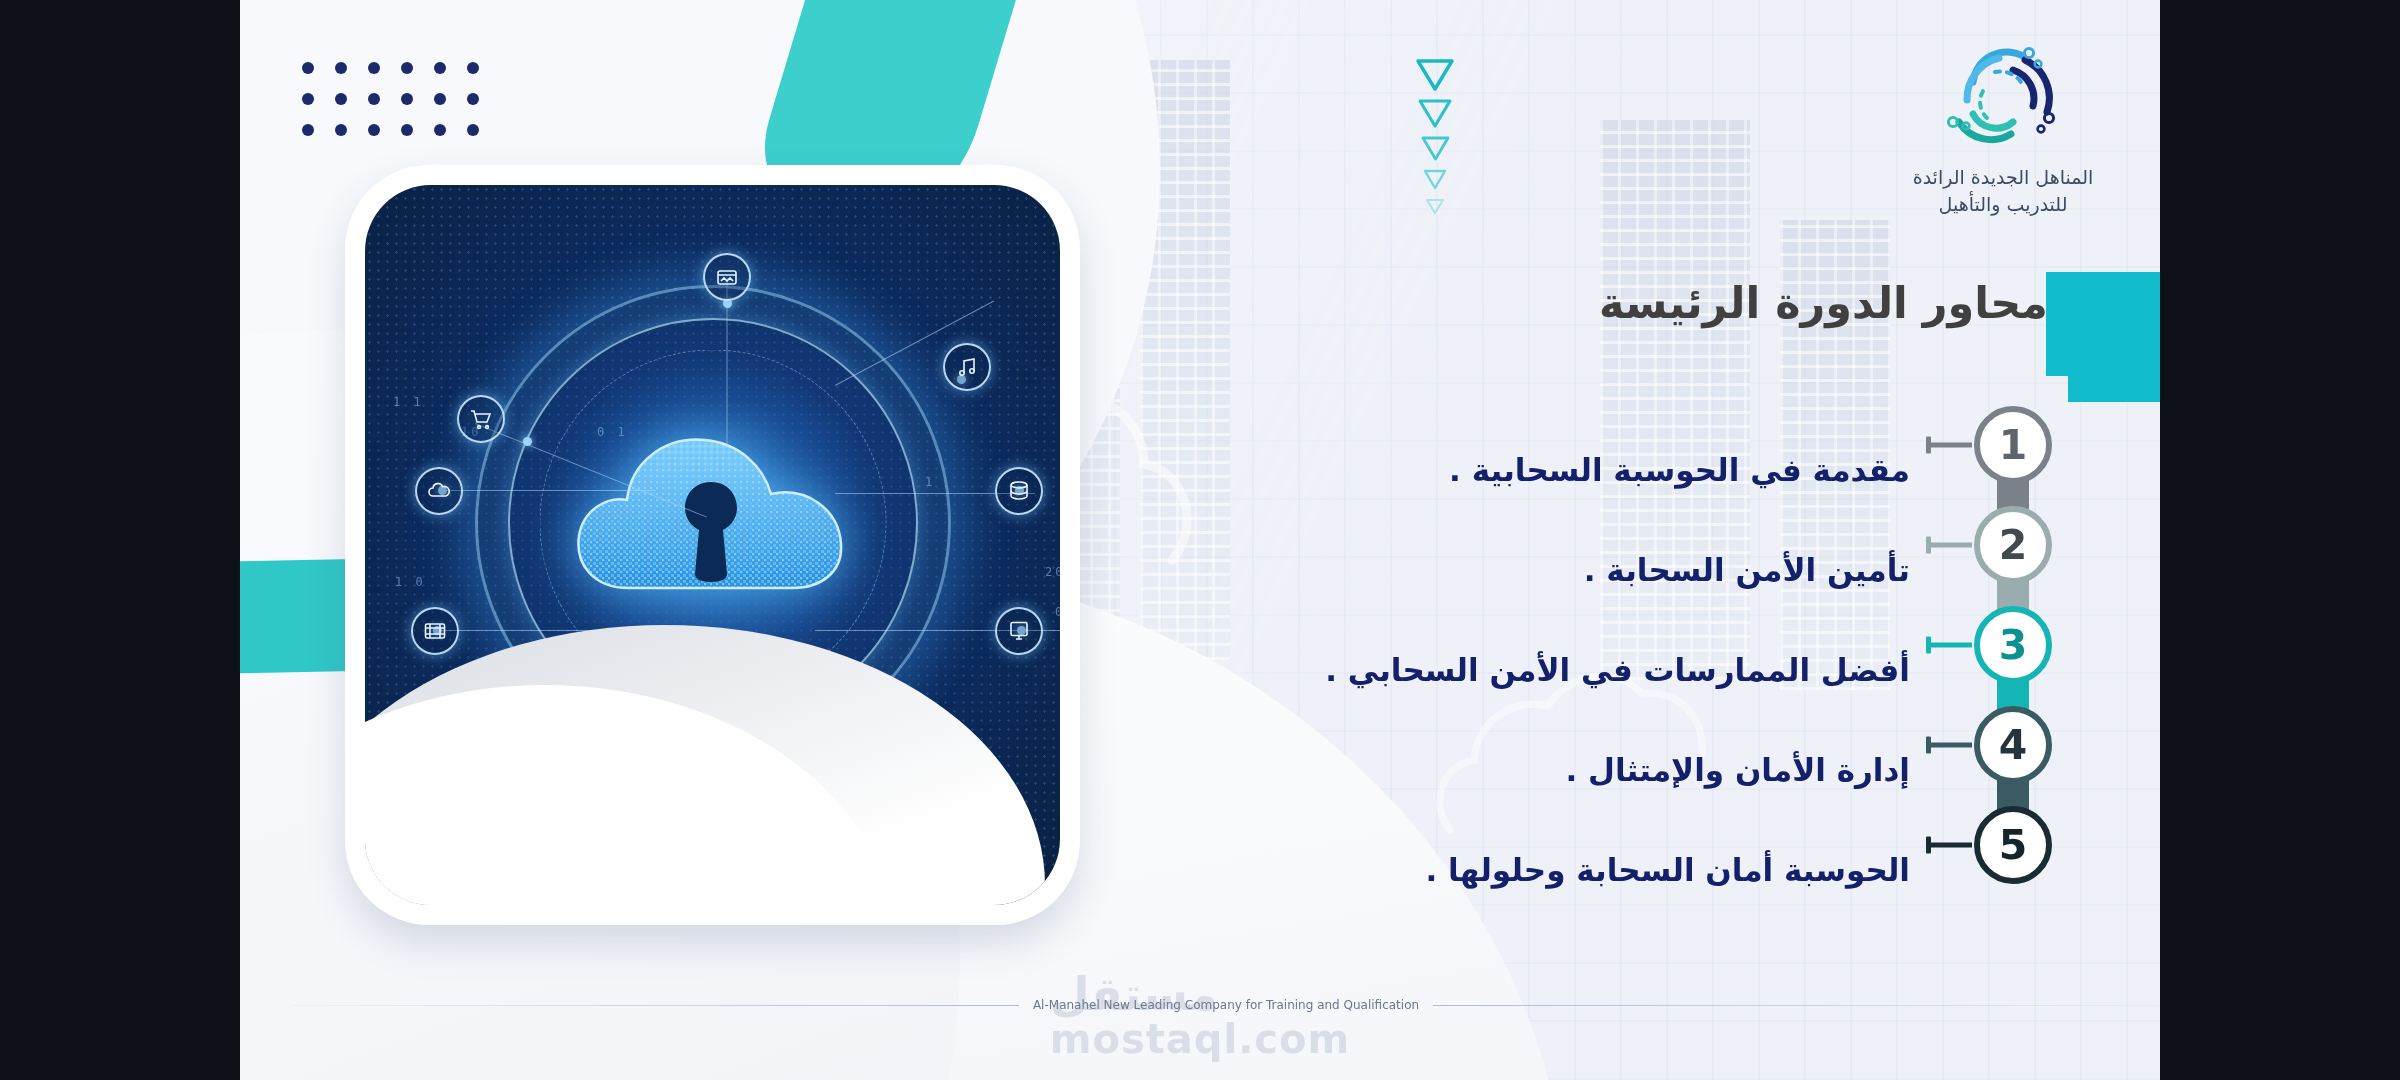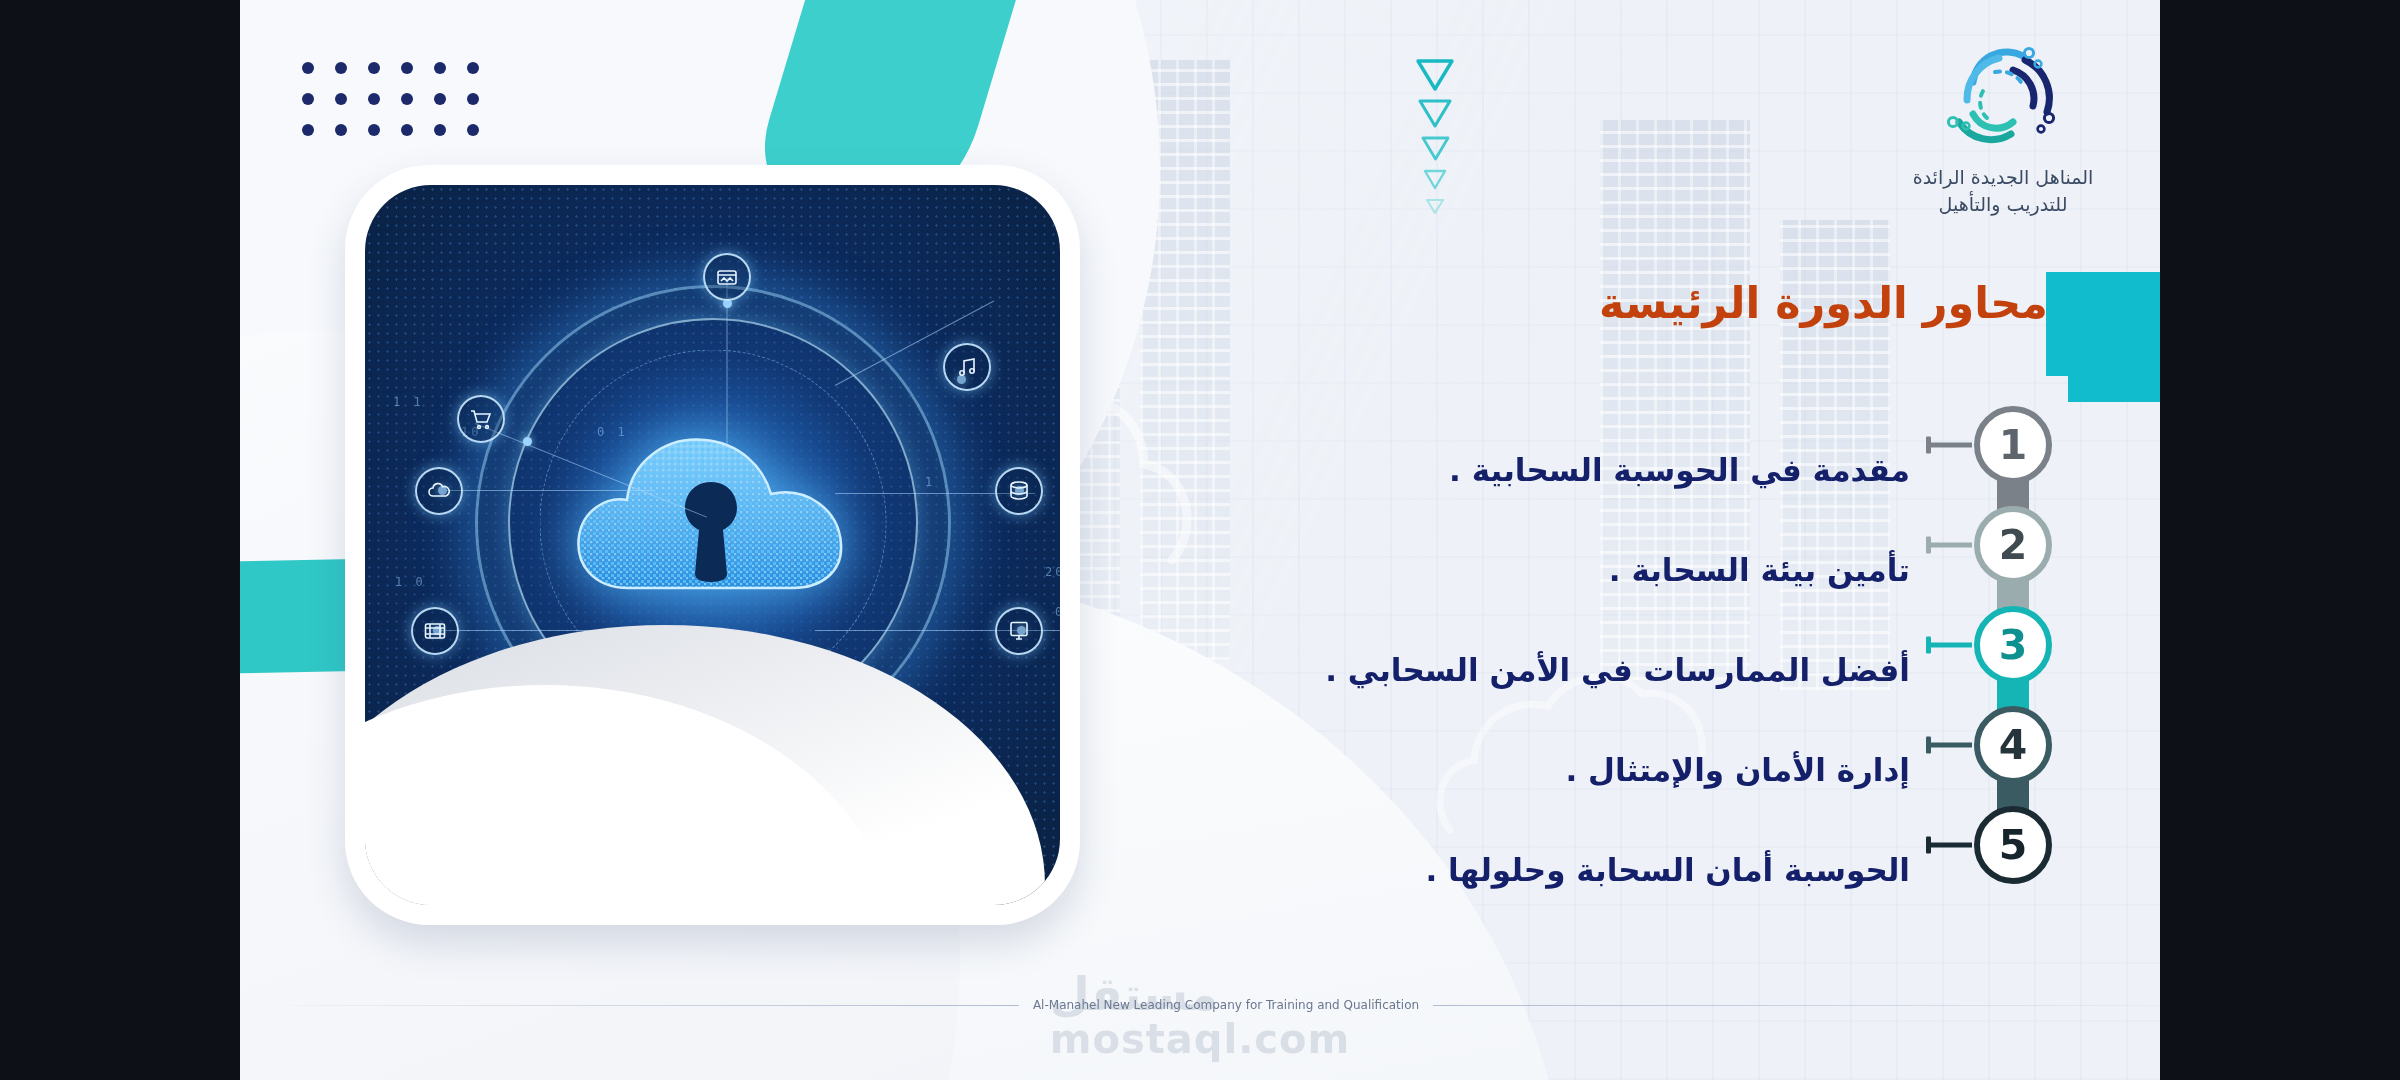--- a/index.html
+++ b/index.html
@@ -143,21 +143,21 @@
 
   
   .logo{position:absolute;right:62px;top:38px;width:190px;text-align:center;}
   .logo svg{display:block;margin:0 auto;}
   .logo .l1,.logo .l2{color:#3b4a63;font-size:19px;line-height:1.42;direction:rtl;white-space:nowrap;}
   .logo .l1{margin-top:8px;}
 
   
   .title{
     position:absolute;right:112px;top:278px;direction:rtl;
-    color:#c2410c;font-size:43px;font-weight:bold;letter-spacing:0px;white-space:nowrap;
+    color:#404040;font-size:43px;font-weight:bold;letter-spacing:0px;white-space:nowrap;
   }
 
   
   .timeline{position:absolute;right:108px;top:395px;width:980px;direction:rtl;}
   .row{position:relative;height:100px;display:flex;align-items:center;}
   .circle{
     position:absolute;right:0;top:50%;transform:translateY(-50%);
     width:78px;height:78px;border-radius:50%;background:#fff;
     display:flex;align-items:center;justify-content:center;
     font-size:41px;font-weight:bold;font-family:"DejaVu Sans","Liberation Sans",sans-serif;
@@ -431,21 +431,21 @@
         <div class="bar" style="top:50px;height:74px;background:#7a8188;"></div>
         <div class="conn" style="background:#7a8188;"></div>
         <div class="circle" style="border:6px solid #7a8188;color:#5d646b;">1</div>
         <div class="rtext">مقدمة في الحوسبة السحابية .</div>
       </div>
 
       <div class="row">
         <div class="bar" style="top:50px;height:74px;background:#9aacae;"></div>
         <div class="conn" style="background:#9aacae;"></div>
         <div class="circle" style="border:6px solid #9aacae;color:#3f4b50;">2</div>
-        <div class="rtext">تأمين بيئة السحابة .</div>
+        <div class="rtext">تأمين الأمن السحابة .</div>
       </div>
 
       <div class="row">
         <div class="bar" style="top:50px;height:74px;background:#15b5b5;"></div>
         <div class="conn" style="background:#15b5b5;"></div>
         <div class="circle" style="border:6px solid #15b5b5;color:#0e8f90;">3</div>
         <div class="rtext">أفضل الممارسات في الأمن السحابي .</div>
       </div>
 
       <div class="row">

